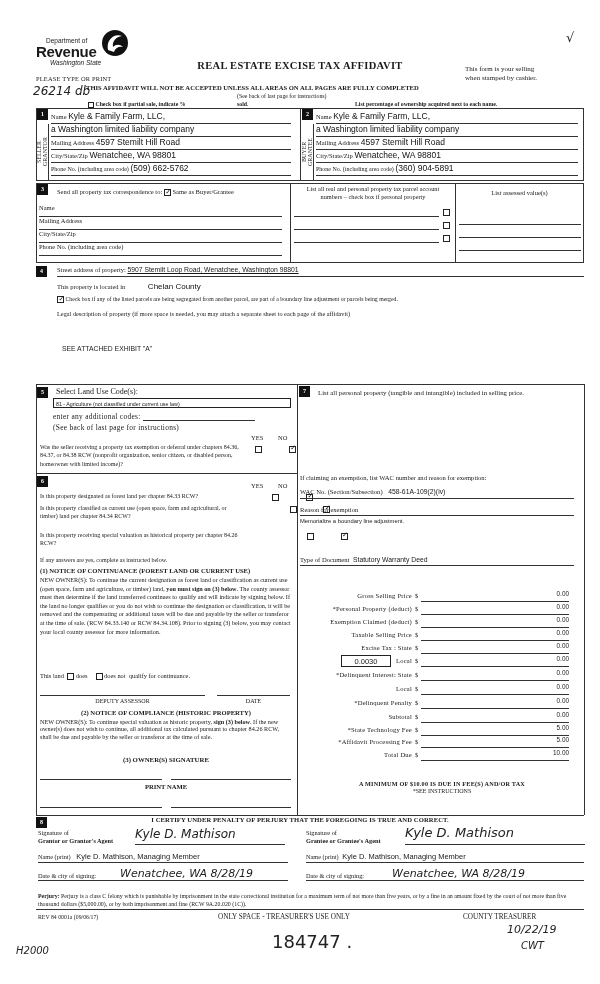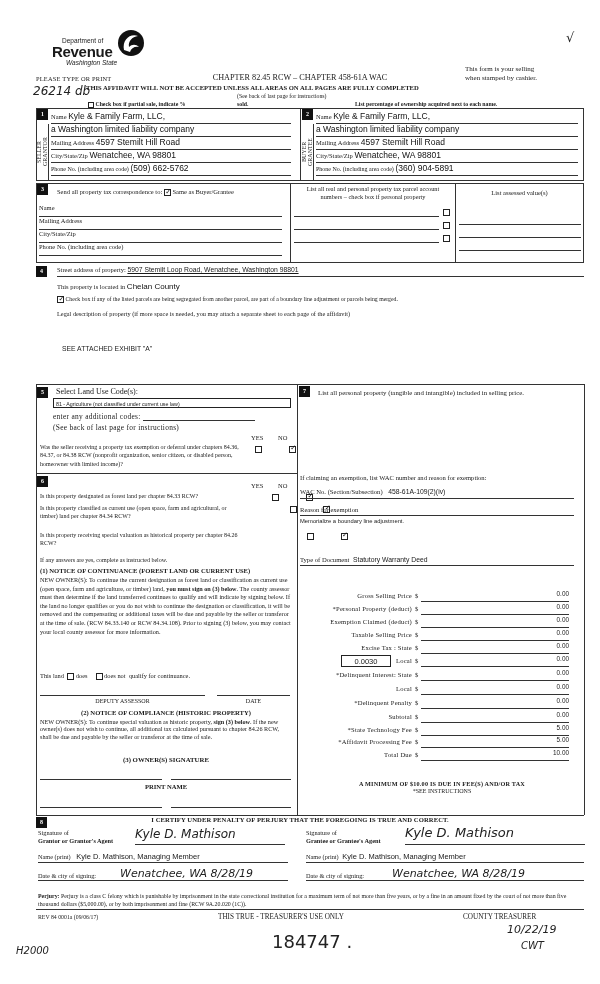--- a/index.html
+++ b/index.html
@@ -22,31 +22,31 @@
   .fee-row .val { position: absolute; right: 21px; top: -1px; font-family: "Liberation Sans", sans-serif; font-size: 6.4px; }
 </style>
 </head>
 <body>
 
 <div class="abs" style="left:0;top:0;width:600px;height:984px;">
 
   <span class="abs hand" style="left:566px;top:30px;font-size:13px;">√</span>
 
   
-  <div class="abs" style="left:52px;top:28px;width:100px;height:42px;">
+  <div class="abs" style="left:36px;top:28px;width:100px;height:42px;">
     <span class="abs sans" style="left:10px;top:9px;font-size:6.5px;">Department of</span>
     <span class="abs sans" style="left:0;top:15px;font-size:15px;font-weight:bold;letter-spacing:-0.3px;">Revenue</span>
     <span class="abs sans" style="left:14px;top:31px;font-size:6.5px;font-style:italic;">Washington State</span>
     <svg class="abs" style="left:64px;top:0px;" width="30" height="30" viewBox="0 0 30 30">
       <circle cx="15" cy="15" r="13" fill="#111"></circle>
       <path d="M8 22 C6 12, 14 5, 22 8 C16 9, 12 13, 13 19 C16 16, 20 16, 23 19 C19 18, 15 20, 14 24 Z" fill="#fff"></path>
     </svg>
   </div>
 
-  <div class="abs" style="left:0;width:600px;top:73px;text-align:center;font-size:8.2px;">CHAPTER 82.45 RCW – CHAPTER 458-61A WAC</div>
+  <div class="abs" style="left:0;width:600px;top:60px;text-align:center;font-size:10.5px;font-weight:bold;letter-spacing:0.3px;">REAL ESTATE EXCISE TAX AFFIDAVIT</div>
   <div class="abs" style="left:36px;top:75px;font-size:6.4px;letter-spacing:0.2px;">PLEASE TYPE OR PRINT</div>
   <div class="abs" style="left:465px;top:65px;font-size:7px;">This form is your selling</div>
   <div class="abs" style="left:465px;top:74px;font-size:7px;">when stamped by cashier.</div>
 
   <div class="abs hand" style="left:33px;top:84px;font-size:12px;">26214 db</div>
   <div class="abs" style="left:86px;top:84px;font-size:6.6px;font-weight:bold;">THIS AFFIDAVIT WILL NOT BE ACCEPTED UNLESS ALL AREAS ON ALL PAGES ARE FULLY COMPLETED</div>
   <div class="abs" style="left:237px;top:93px;font-size:5.8px;">(See back of last page for instructions)</div>
   <div class="abs" style="left:88px;top:101px;font-size:5.8px;font-weight:bold;">
     <span class="cb" style="width:6px;height:6px;"></span>
     <span>Check box if partial sale, indicate %</span>
@@ -155,21 +155,21 @@
   </div>
 
   
   <div class="num-box" style="left:36px;top:266px;">4</div>
   <div class="abs uline" style="left:57px;top:266px;width:527px;height:11px;font-size:6.5px;">
     <span>Street address of property:</span>
     <span class="sans" style="font-size:6.8px;text-decoration:underline;">5907 Stemilt Loop Road, Wenatchee, Washington 98801</span>
   </div>
   <div class="abs" style="left:57px;top:282px;font-size:6.5px;">
     <span>This property is located in</span>
-    <span class="filled" style="margin-left:0;font-size:8px;">Chelan County</span>
+    <span class="filled" style="margin-left:21px;font-size:8px;">Chelan County</span>
   </div>
   <div class="abs" style="left:57px;top:296px;font-size:5.8px;white-space:nowrap;">
     <span class="cb checked"></span>
     <span>Check box if any of the listed parcels are being segregated from another parcel, are part of a boundary line adjustment or parcels being merged.</span>
   </div>
   <div class="abs" style="left:57px;top:310px;font-size:6.3px;white-space:nowrap;">Legal description of property (if more space is needed, you may attach a separate sheet to each page of the affidavit)</div>
   <div class="abs sans" style="left:62px;top:345px;font-size:6.8px;">SEE ATTACHED EXHIBIT "A"</div>
 
   
   <div class="hline" style="left:36px;top:384px;width:548px;"></div>
@@ -378,19 +378,19 @@
     <span class="hand" style="position:absolute;left:86px;bottom:0;font-size:11px;">Wenatchee, WA  8/28/19</span>
   </div>
 
   
   <div class="abs" style="left:38px;top:892px;width:546px;font-size:5.9px;line-height:8px;">
     <b>Perjury:</b>
     <span>Perjury is a class C felony which is punishable by imprisonment in the state correctional institution for a maximum term of not more than five years, or by a fine in an amount fixed by the court of not more than five thousand dollars ($5,000.00), or by both imprisonment and fine (RCW 9A.20.020 (1C)).</span>
   </div>
   <div class="hline" style="left:36px;top:909px;width:548px;border-top-width:1.2px;"></div>
   <div class="abs" style="left:38px;top:914px;font-size:5.8px;">REV 84 0001a (09/06/17)</div>
-  <div class="abs" style="left:218px;top:913px;font-size:7.2px;">THIS TRUE - TREASURER'S USE ONLY</div>
+  <div class="abs" style="left:218px;top:913px;font-size:7.2px;">ONLY SPACE - TREASURER'S USE ONLY</div>
   <div class="abs" style="left:463px;top:913px;font-size:7.2px;">COUNTY TREASURER</div>
   <div class="abs hand" style="left:507px;top:923px;font-size:11px;">10/22/19</div>
   <div class="abs hand" style="left:521px;top:940px;font-size:10px;">CWT</div>
   <div class="abs hand" style="left:272px;top:931px;font-size:18px;font-style:normal;">184747 .</div>
   <div class="abs hand" style="left:16px;top:945px;font-size:10px;">H2000</div>
 </div>
 
 </body></html>

